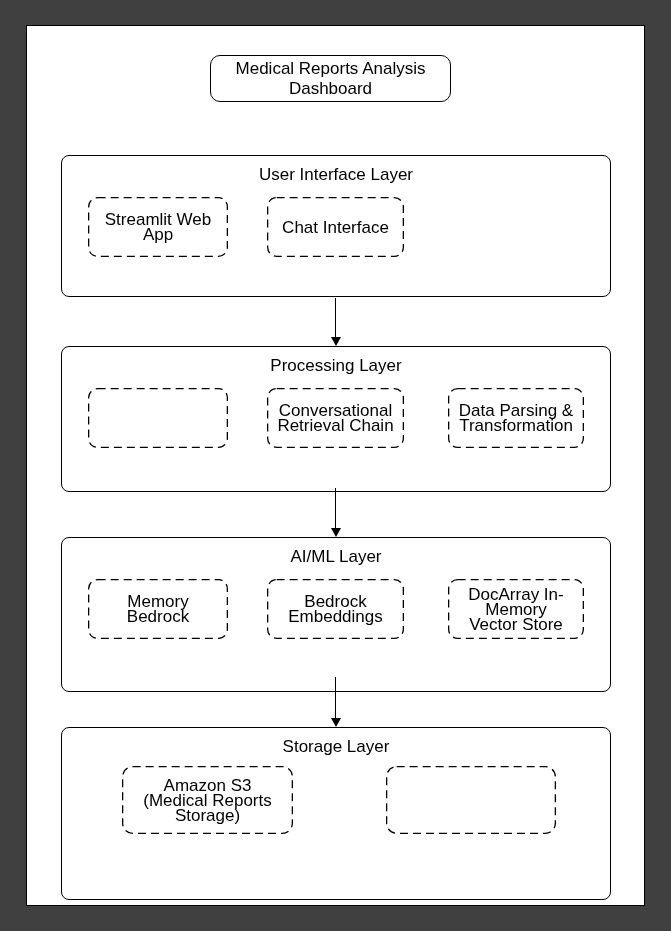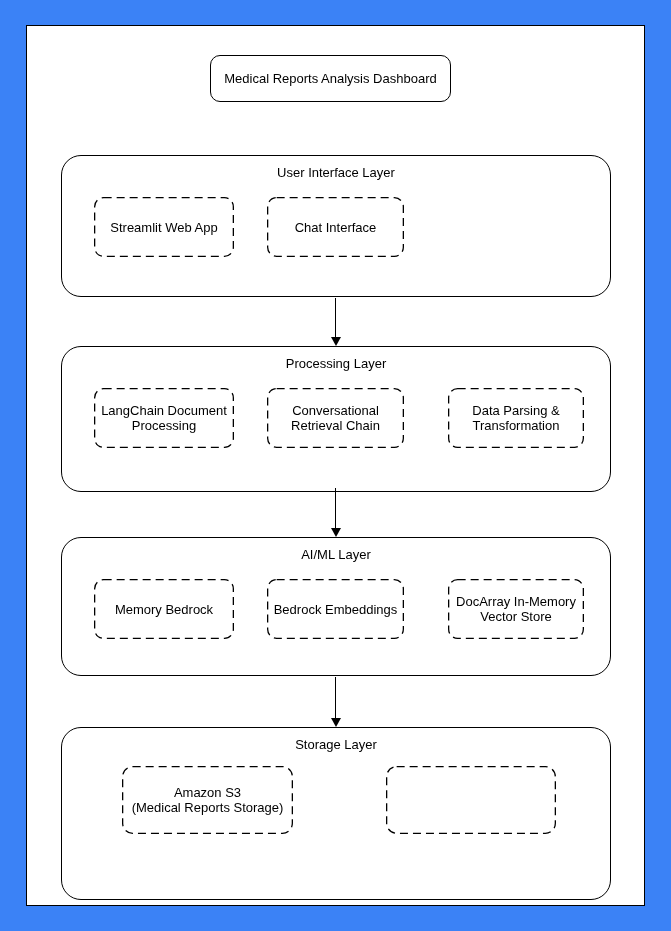--- a/index.html
+++ b/index.html
@@ -1,47 +1,47 @@
 <!DOCTYPE html>
 <html><head>
 <meta charset="utf-8">
 <style>
   html,body{margin:0;padding:0;background:#ffffff;}
   .page{
-    position:relative;width:671px;height:931px;background:#3b82f6;
+    position:relative;width:671px;height:931px;background:#404040;
     font-family:"Liberation Sans","DejaVu Sans",sans-serif;
-    font-size:13px;color:#000;overflow:hidden;
+    font-size:17px;color:#000;overflow:hidden;
   }
   .frame{
     position:absolute;left:26px;top:25px;width:619px;height:881px;
     border:1.4px solid #000;box-sizing:border-box;background:#fff;
   }
   .title-box{
     position:absolute;left:210px;top:55px;width:241px;height:47px;
     border:1.4px solid #000;border-radius:10px;box-sizing:border-box;
     display:flex;align-items:center;justify-content:center;text-align:center;
     background:#fff;
   }
   .layer{
     position:absolute;left:61px;width:550px;
-    border:1.4px solid #000;border-radius:20px;box-sizing:border-box;
+    border:1.4px solid #000;border-radius:8px;box-sizing:border-box;
     background:#fff;
   }
   .l0{top:155px;height:142px}
   .l1{top:346px;height:146px}
-  .l2{top:537px;height:139px}
+  .l2{top:537px;height:155px}
   .l3{top:727px;height:173px}
   .layer-title{position:absolute;top:9px;left:0;right:0;text-align:center;}
   .node{
     position:absolute;display:flex;align-items:center;justify-content:center;
     text-align:center;
   }
   .l0 .node,.l1 .node,.l2 .node{top:41px;height:60px}
   .l3 .node{top:38px;height:68px}
-  .p1{left:32px;width:140px}
+  .p1{left:26px;width:140px}
   .p2{left:205px;width:137px}
   .p3{left:386px;width:136px}
   .s1{left:60px;width:171px}
   .s2{left:324px;width:170px}
   .dash{position:absolute;left:0;top:0;display:block;}
   .dash rect{fill:none;stroke:#000;stroke-width:1.3;stroke-dasharray:8 5;}
   .label{position:relative;white-space:pre-line;line-height:15px;padding:0 6px;}
   .arrow{position:absolute;width:11px;}
   .arrow::before{
     content:"";position:absolute;left:5px;top:0;bottom:8px;width:1.4px;background:#000;
@@ -82,22 +82,20 @@
   </div>
 
   <div class="arrow a1"></div>
 
   <div class="layer l1">
     <div class="layer-title">Processing Layer</div>
     <div class="node p1">
       <svg class="dash" width="140" height="60">
           <rect x="0.65" y="0.65" width="138.7" height="58.7" rx="9"></rect>
         </svg>
-      <span class="label">LangChain Document
-Processing</span>
     </div>
     <div class="node p3">
       <svg class="dash" width="136" height="60">
           <rect x="0.65" y="0.65" width="134.7" height="58.7" rx="9"></rect>
         </svg>
       <span class="label">Data Parsing &amp;
 Transformation</span>
     </div>
     <div class="node p2">
       <svg class="dash" width="137" height="60">

